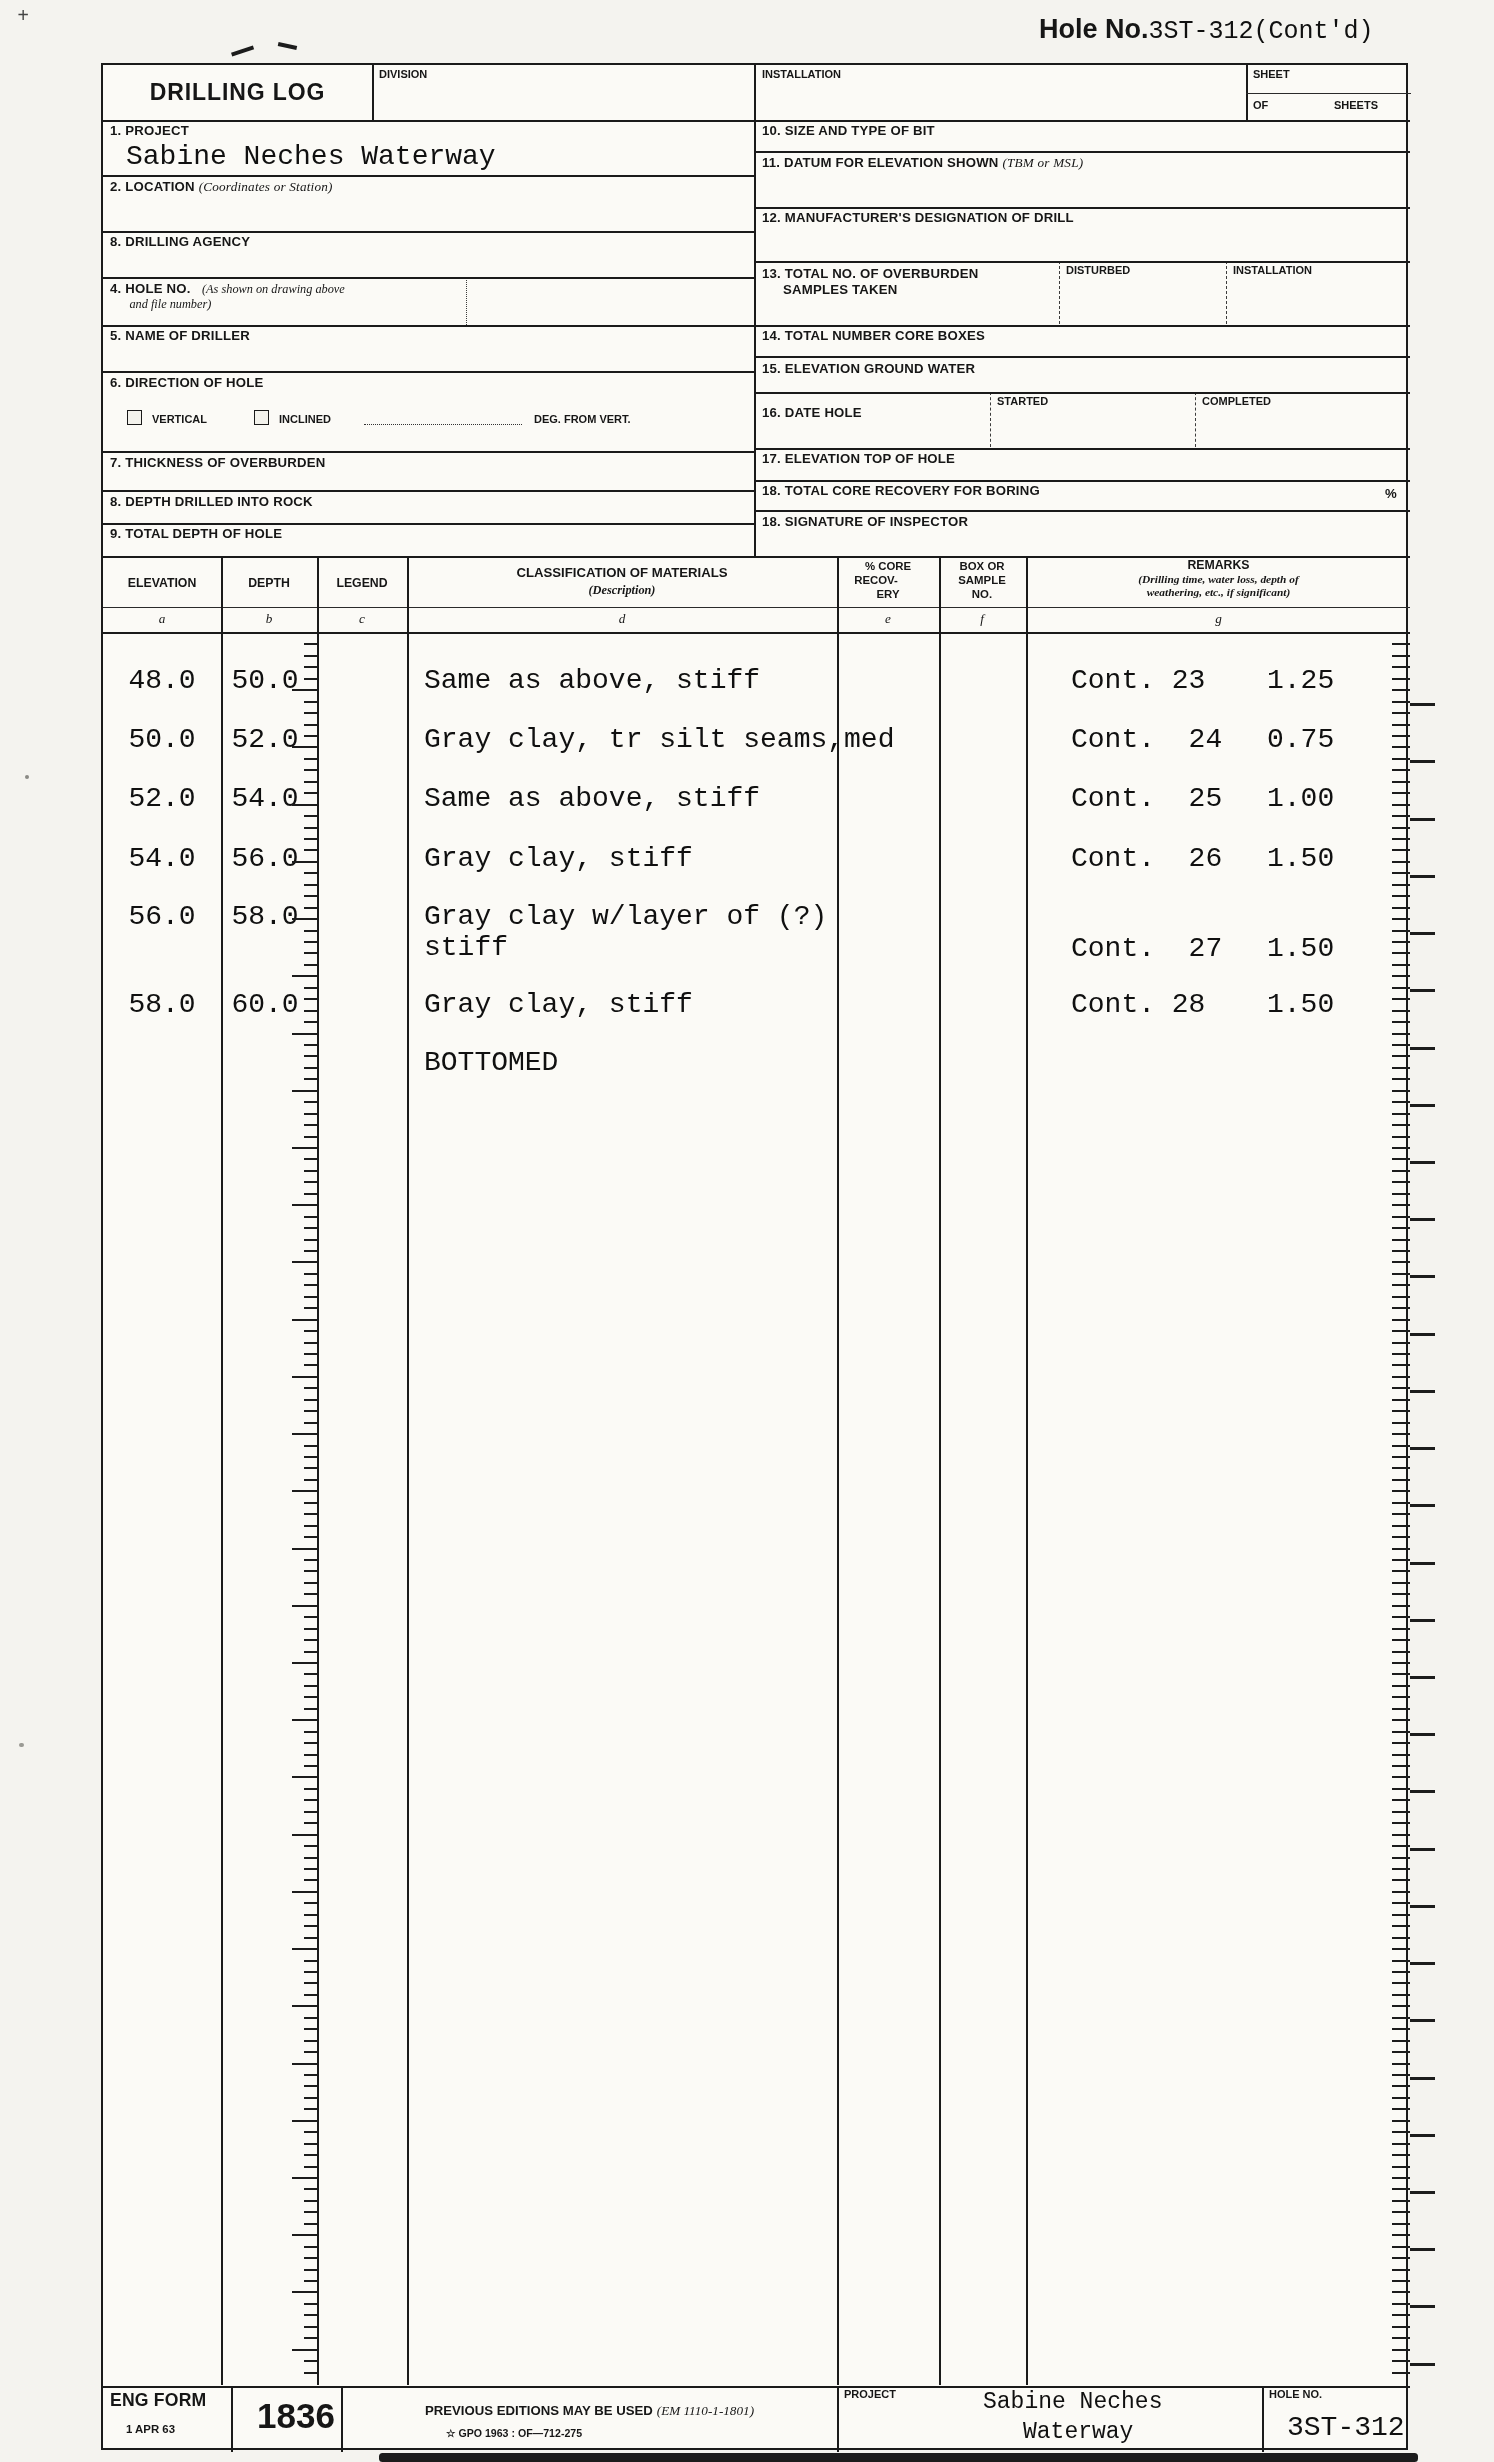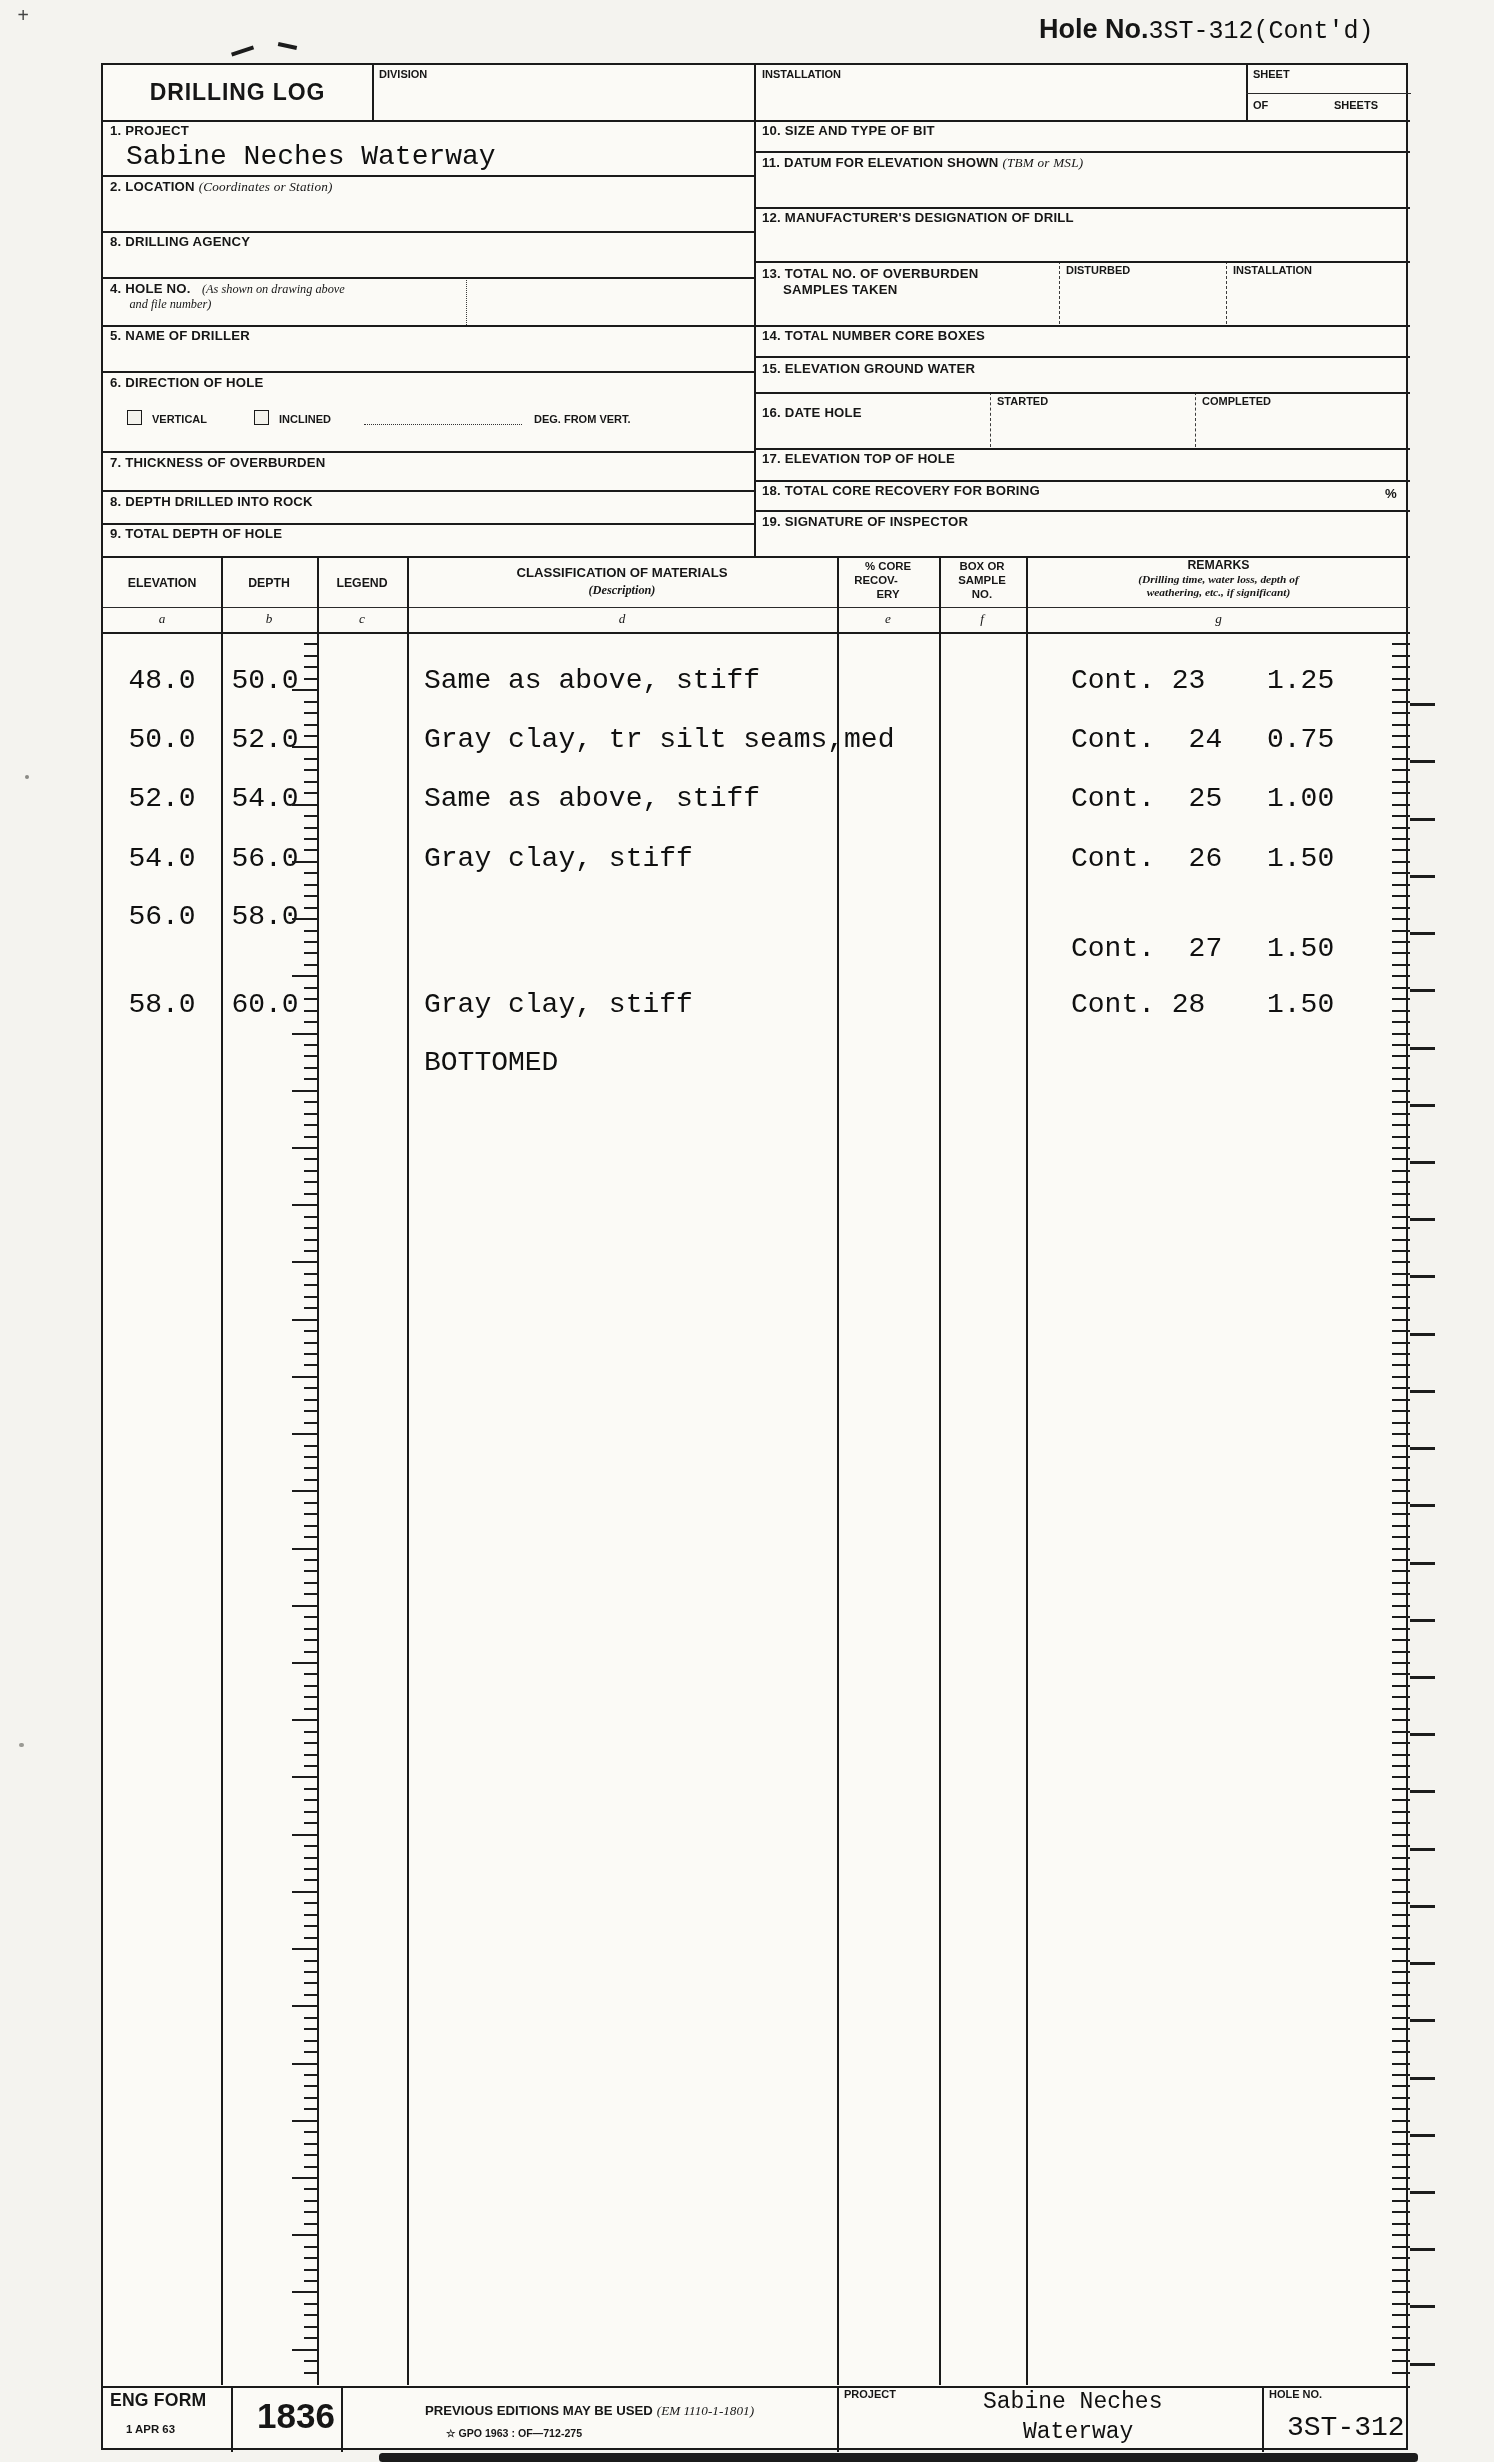--- a/index.html
+++ b/index.html
@@ -104,21 +104,21 @@
 
   <div class="lbl" style="left:659px;top:340px">16. DATE HOLE</div>
   <div class="lbl12" style="left:894px;top:331px">STARTED</div>
   <div class="lbl12" style="left:1099px;top:331px">COMPLETED</div>
   <div class="vd" style="left:887px;top:327px;height:55px"></div>
   <div class="vd" style="left:1092px;top:327px;height:55px"></div>
 
   <div class="lbl" style="left:659px;top:386px">17. ELEVATION TOP OF HOLE</div>
   <div class="lbl" style="left:659px;top:418px">18. TOTAL CORE RECOVERY FOR BORING</div>
   <div class="lbl" style="left:1282px;top:421px">%</div>
-  <div class="lbl" style="left:659px;top:449px">19. SIGNATURE OF INSPECTOR</div>
+  <div class="lbl" style="left:659px;top:449px">18. SIGNATURE OF INSPECTOR</div>
 
   <div class="hdrcell" style="left:0;top:511px;width:118px;font-size:12.3px">ELEVATION</div>
   <div class="hdrcell" style="left:118px;top:511px;width:96px;font-size:12.3px">DEPTH</div>
   <div class="hdrcell" style="left:214px;top:511px;width:90px;font-size:12.3px">LEGEND</div>
   <div class="hdrcell" style="left:304px;top:500px;width:430px">CLASSIFICATION OF MATERIALS</div>
   <div class="hdrcell it" style="left:304px;top:518px;width:430px;font-size:12.3px">(Description)</div>
   <div class="hdrcell" style="left:734px;top:495px;width:102px;font-size:11.4px">% CORE</div>
   <div class="hdrcell" style="left:734px;top:509px;width:78px;font-size:11.4px">RECOV-</div>
   <div class="hdrcell" style="left:734px;top:523px;width:102px;font-size:11.4px">ERY</div>
   <div class="hdrcell" style="left:836px;top:495px;width:86px;font-size:11.4px">BOX OR</div>
@@ -160,20 +160,22 @@
   <div class="trow" style="top:778px">
     <div class="cell elev mono">54.0</div>
     <div class="cell depth mono">56.0</div>
     <div class="cell desc mono" style="white-space: pre;">Gray clay, stiff</div>
     <div class="cell cont mono">Cont.  26</div>
     <div class="cell rval mono">1.50</div>
   </div>
   <div class="trow two-line" style="top:836px;height:67px">
     <div class="cell elev mono">56.0</div>
     <div class="cell depth mono">58.0</div>
+    <div class="cell desc mono" style="white-space: pre;">Gray clay w/layer of (?)
+stiff</div>
     <div class="cell cont mono">Cont.  27</div>
     <div class="cell rval mono">1.50</div>
   </div>
   <div class="trow" style="top:924px">
     <div class="cell elev mono">58.0</div>
     <div class="cell depth mono">60.0</div>
     <div class="cell desc mono" style="white-space: pre;">Gray clay, stiff</div>
     <div class="cell cont mono">Cont. 28</div>
     <div class="cell rval mono">1.50</div>
   </div>

